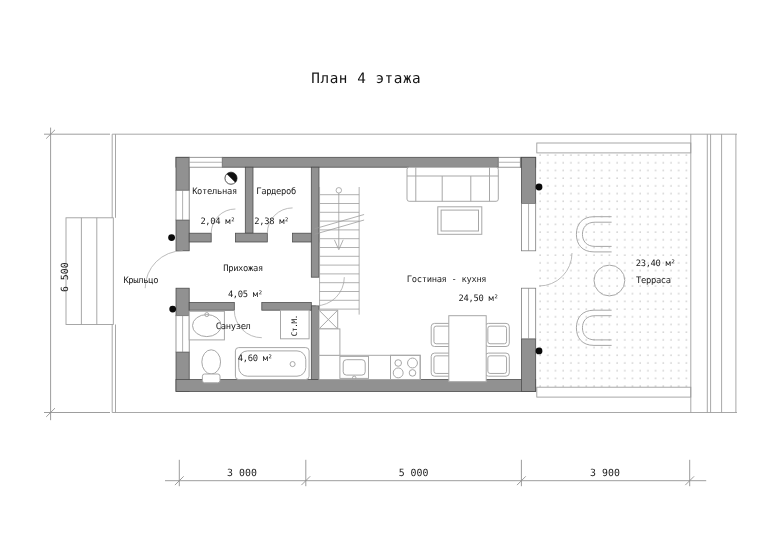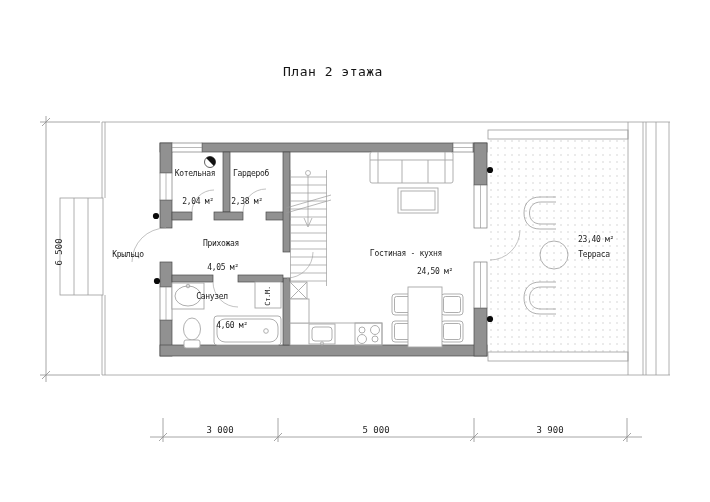--- a/index.html
+++ b/index.html
@@ -19,21 +19,21 @@
   .dimline{stroke:#8f8f8f;stroke-width:0.8;fill:none;}
   text{font-family:"DejaVu Sans Mono",monospace;font-size:8px;fill:#1c1c1c;
        text-anchor:middle;letter-spacing:-0.3px;}
   text.dim{font-size:9px;letter-spacing:0;}
   text.small{font-size:7px;}
 </style>
 </head>
 <body>
 
 <div class="canvas">
-  <div class="title">План 2 этажа</div>
+  <div class="title">План 4 этажа</div>
 
   <svg width="710" height="502" viewBox="0 0 710 502">
     <defs>
       <pattern id="dots" width="7" height="7" patternUnits="userSpaceOnUse">
         <circle cx="1" cy="1" r="0.7" fill="#c6c6c6"></circle>
       </pattern>
     </defs>
 
     <g>
       <line class="thin" x1="102" y1="122" x2="670" y2="122"></line>

